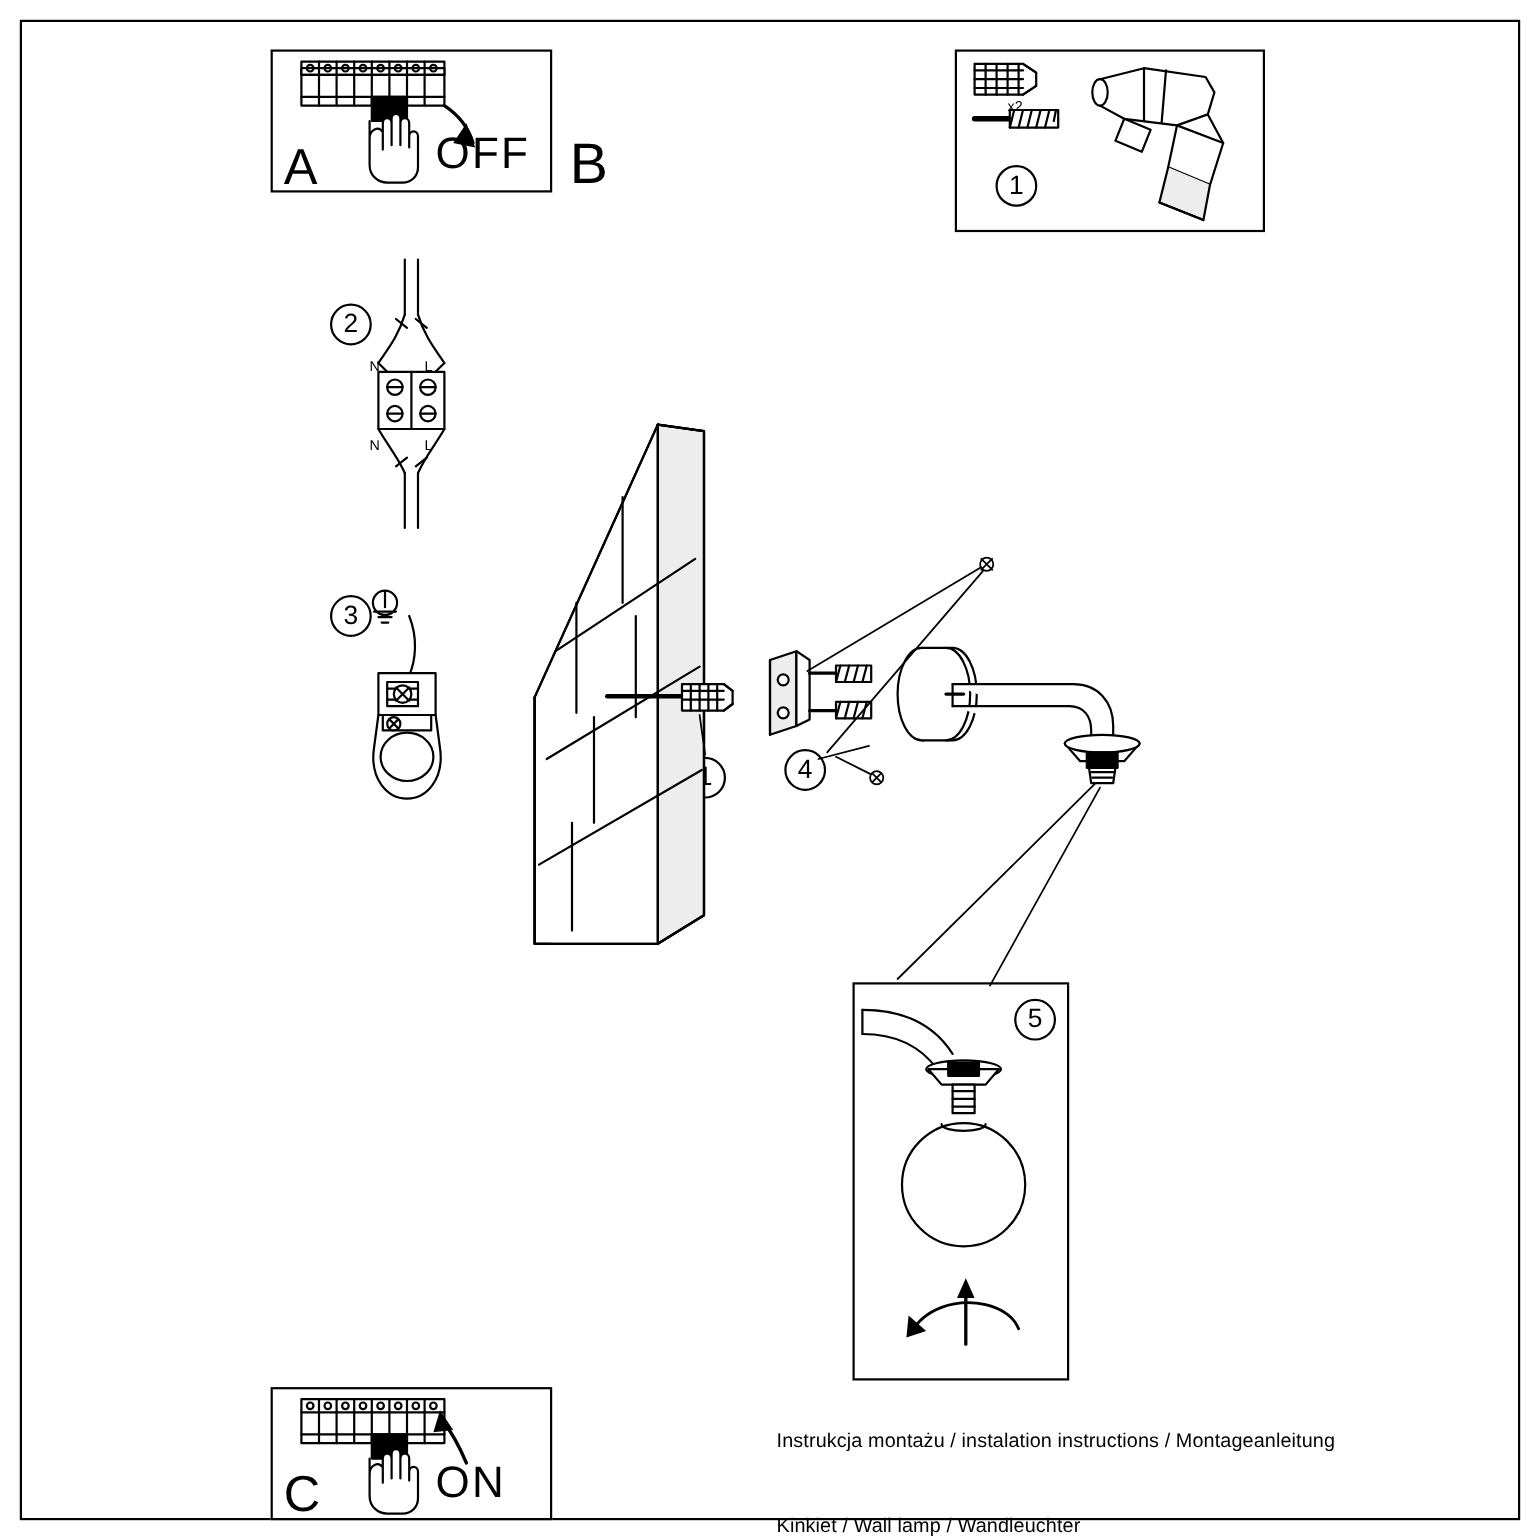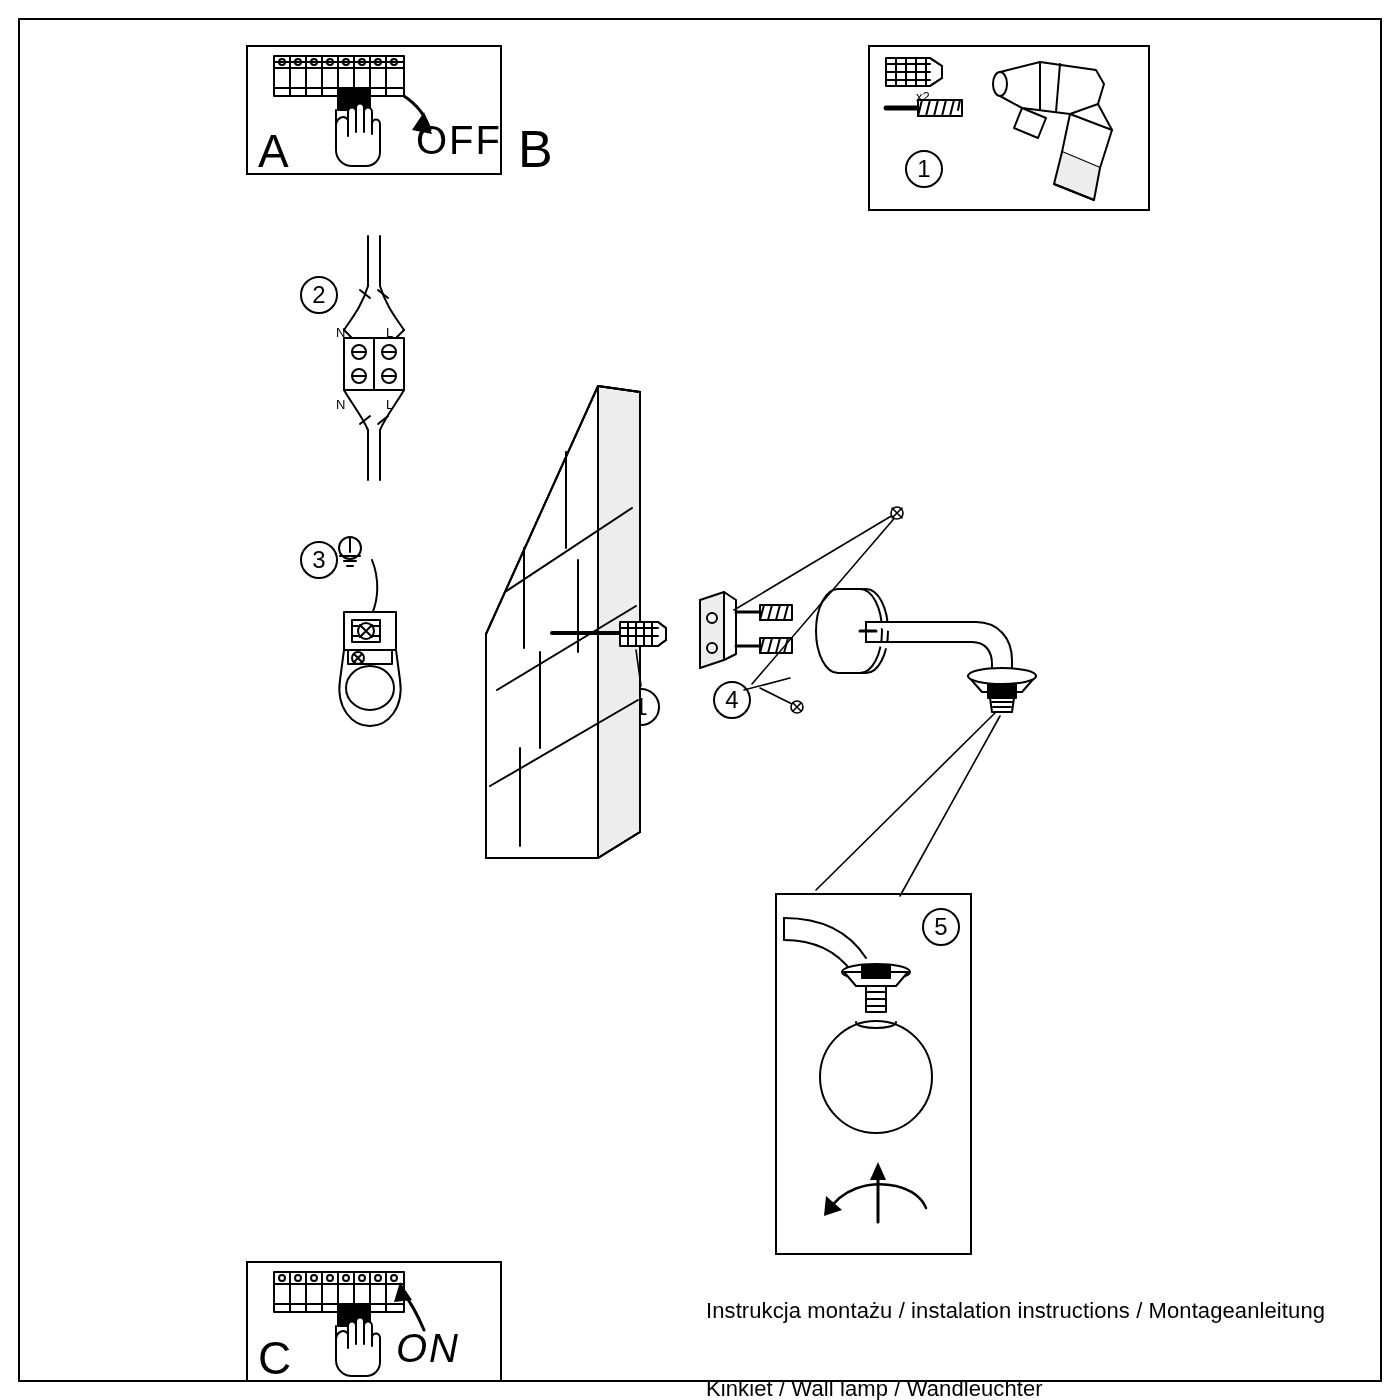--- a/index.html
+++ b/index.html
@@ -50,21 +50,21 @@
   }
   .label-big {
     font-size: 46px;
     letter-spacing: 1px;
   }
   .label-onoff {
     font-size: 40px;
     letter-spacing: 2px;
   }
   .caption {
-    font-size: 22px;
+    font-size: 18px;
     letter-spacing: 0.1px;
   }
   .tiny {
     font-size: 13px;
   }
   .num-circle {
     position: absolute;
     width: 38px;
     height: 38px;
     border: 2px solid #000;
@@ -79,21 +79,21 @@
 </style>
 </head>
 <body>
 
 <div id="sheet">
 
   <div class="border-frame"></div>
 
   <div class="panel" style="left:246px; top:45px; width:256px; height:130px;"></div>
   <div class="txt label-big" style="left:258px; top:128px;">A</div>
-  <div class="txt label-onoff" style="left:416px; top:120px;">OFF</div>
+  <div class="txt label-onoff" style="left:396px; top:120px;">OFF</div>
 
   <div class="txt label-big" style="left:518px; top:123px; font-size:52px;">B</div>
 
   <div class="panel" style="left:868px; top:45px; width:282px; height:166px;"></div>
   <div class="num-circle" style="left:905px; top:150px;">1</div>
   <div class="txt tiny" style="left:916px; top:90px;">x2</div>
 
   <div class="num-circle" style="left:300px; top:276px;">2</div>
 
   <div class="txt tiny" style="left:336px; top:326px;">N</div>
@@ -105,21 +105,21 @@
 
   <div class="num-circle" style="left:622px; top:688px;">1</div>
 
   <div class="num-circle" style="left:713px; top:681px;">4</div>
 
   <div class="panel" style="left:775px; top:893px; width:197px; height:362px;"></div>
   <div class="num-circle" style="left:922px; top:908px;">5</div>
 
   <div class="panel" style="left:246px; top:1261px; width:256px; height:121px;"></div>
   <div class="txt label-big" style="left:258px; top:1335px;">C</div>
-  <div class="txt label-onoff" style="left:396px; top:1328px;font-style:italic;">ON</div>
+  <div class="txt label-onoff" style="left:396px; top:1328px;">ON</div>
 
   <div class="txt caption" style="left:706px; top:1300px;">Instrukcja montażu / instalation instructions / Montageanleitung</div>
   <div class="txt caption" style="left:706px; top:1378px;">Kinkiet / Wall lamp / Wandleuchter</div>
 
   <svg class="svg-layer" viewBox="0 0 1400 1400" xmlns="http://www.w3.org/2000/svg">
     <g fill="none" stroke="#000" stroke-width="2" stroke-linecap="round" stroke-linejoin="round">
 
       <g>
         <rect x="274" y="56" width="130" height="40" fill="#fff"></rect>
         <rect x="274" y="62" width="130" height="6" fill="#fff"></rect>

